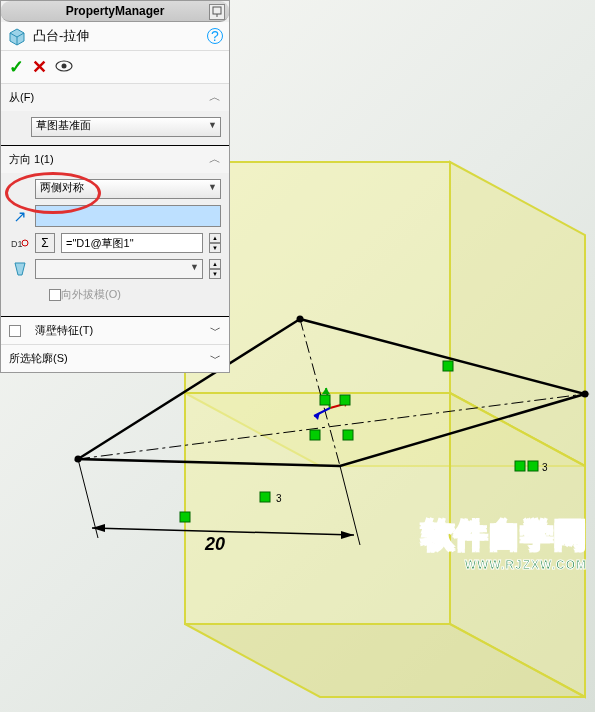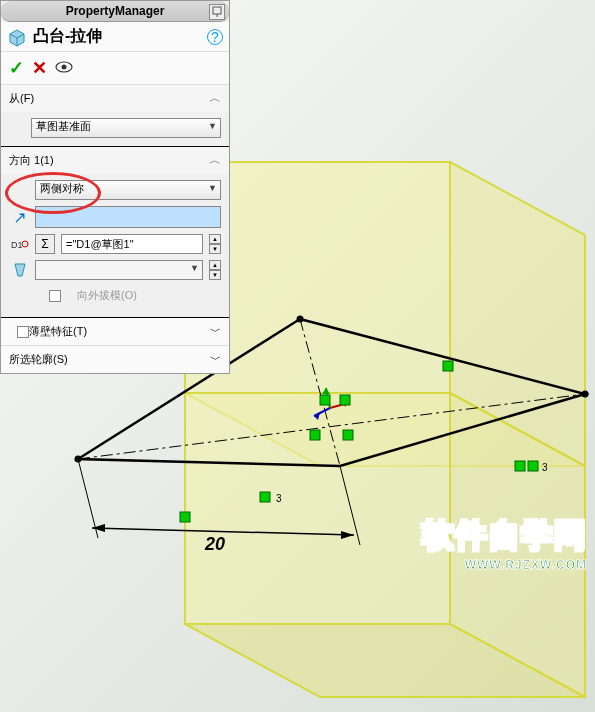--- a/index.html
+++ b/index.html
@@ -4,21 +4,21 @@
 <style>
 * { margin: 0; padding: 0; box-sizing: border-box; font-family: "Microsoft YaHei", Arial, sans-serif; }
 body { width: 595px; height: 712px; position: relative; background: linear-gradient(135deg, #f8f8f5 0%, #e8ece8 50%, #d8dfd8 100%); overflow: hidden; }
 
 
 .panel { position: absolute; top: 0; left: 0; width: 230px; background: #f0f0f0; border: 1px solid #999; z-index: 10; }
 .panel-header { background: linear-gradient(#dadada, #c8c8c8); padding: 3px 6px; font-weight: bold; font-size: 12px; display: flex; align-items: center; justify-content: center; position: relative; border-bottom: 1px solid #999; border-radius: 9px; }
 .panel-header .pin { position: absolute; right: 4px; top: 3px; width: 16px; height: 16px; display: flex; align-items: center; justify-content: center; border: 1px solid #888; background: #eee; }
 .feature-row { display: flex; align-items: center; padding: 4px 6px; background: #fafafa; border-bottom: 1px solid #ddd; }
 .feature-row .icon3d { width: 20px; height: 20px; margin-right: 6px; }
-.feature-row .title { font-size: 16px; font-weight: bold; flex: 1; }
+.feature-row .title { font-size: 13px; font-weight: normal; flex: 1; }
 .feature-row .help { color: #0fa0ff; font-size: 14px; border: 1px solid #0fa0ff; border-radius: 50%; width: 16px; height: 16px; text-align: center; line-height: 14px; }
 .action-row { display: flex; align-items: center; gap: 8px; padding: 5px 8px; border-bottom: 1px solid #ddd; background: #fafafa; }
 .ok { color: #0a0; font-size: 18px; font-weight: bold; cursor: pointer; }
 .cancel { color: #c00; font-size: 18px; font-weight: bold; cursor: pointer; }
 .eye { font-size: 14px; cursor: pointer; }
 
 .section { border-bottom: 1px solid #000000; }
 .section-header { padding: 5px 8px; font-size: 11px; display: flex; align-items: center; justify-content: space-between; background: #f5f5f5; }
 .section-header .chev { font-size: 12px; color: #555; }
 .section-body { padding: 6px 8px 8px 30px; }
@@ -28,32 +28,32 @@
 .select-wrap::after { content: "▼"; position: absolute; right: 4px; top: 3px; font-size: 9px; color: #444; pointer-events: none; }
 
 .row { display: flex; align-items: center; gap: 6px; margin-bottom: 6px; }
 .row .icon-col { width: 18px; display: flex; justify-content: center; color: #0070d0; }
 .input-blue { flex: 1; height: 22px; border: 1px solid #888; background: #bde0ff; }
 .input-formula { flex: 1; height: 20px; border: 1px solid #888; background: #fff; font-size: 11px; display: flex; align-items: center; padding: 0 4px; }
 .sigma { width: 20px; height: 20px; border: 1px solid #888; background: #eee; display: flex; align-items: center; justify-content: center; font-size: 12px; }
 .spinner { width: 12px; height: 20px; display: flex; flex-direction: column; }
 .spinner div { flex: 1; border: 1px solid #888; background: #eee; font-size: 6px; text-align: center; line-height: 8px; }
 
-.checkbox-row { display: flex; align-items: center; gap: 16px; font-size: 11px; padding: 2px 8px 6px 38px; }
+.checkbox-row { display: flex; align-items: center; gap: 0; font-size: 11px; padding: 2px 8px 6px 38px; }
 .checkbox { width: 12px; height: 12px; border: 1px solid #888; background: #fff; }
 
 .red-circle { position: absolute; border: 3px solid #e03030; border-radius: 50%; width: 96px; height: 42px; left: 5px; top: 172px; z-index: 20; pointer-events: none; }
 
 
 .watermark { position: absolute; right: 8px; bottom: 140px; text-align: right; z-index: 5; }
 .wm-main { font-size: 32px; font-weight: 900; color: #7f1d1d; -webkit-text-stroke: 2px #fff; text-shadow: 2px 2px 0 #fff, -2px -2px 0 #fff, 2px -2px 0 #fff, -2px 2px 0 #fff; letter-spacing: 1px; }
 .wm-sub { font-size: 12px; font-weight: bold; color: #15803d; -webkit-text-stroke: 1px #fff; letter-spacing: 1px; }
 
 .thin-section { padding: 6px 8px; display: flex; align-items: center; justify-content: space-between; font-size: 11px; border-bottom: 1px solid #ddd; background: #fafafa; }
-.thin-section .cb { display: flex; align-items: center; gap: 0; margin-left: 8px; }
+.thin-section .cb { display: flex; align-items: center; gap: 14px; }
 
 svg.scene { position: absolute; left: 0; top: 0; width: 595px; height: 712px; z-index: 1; }
 </style>
 </head>
 <body>
 
 <svg class="scene" viewBox="0 0 595 712">
 
   <polygon points="185,162 450,162 450,393 185,393" fill="rgba(245,245,140,0.4)" stroke="#d8d840" stroke-width="2"></polygon>
   <polygon points="450,162 585,235 585,466 450,393" fill="rgba(235,235,130,0.45)" stroke="#d8d840" stroke-width="2"></polygon>

